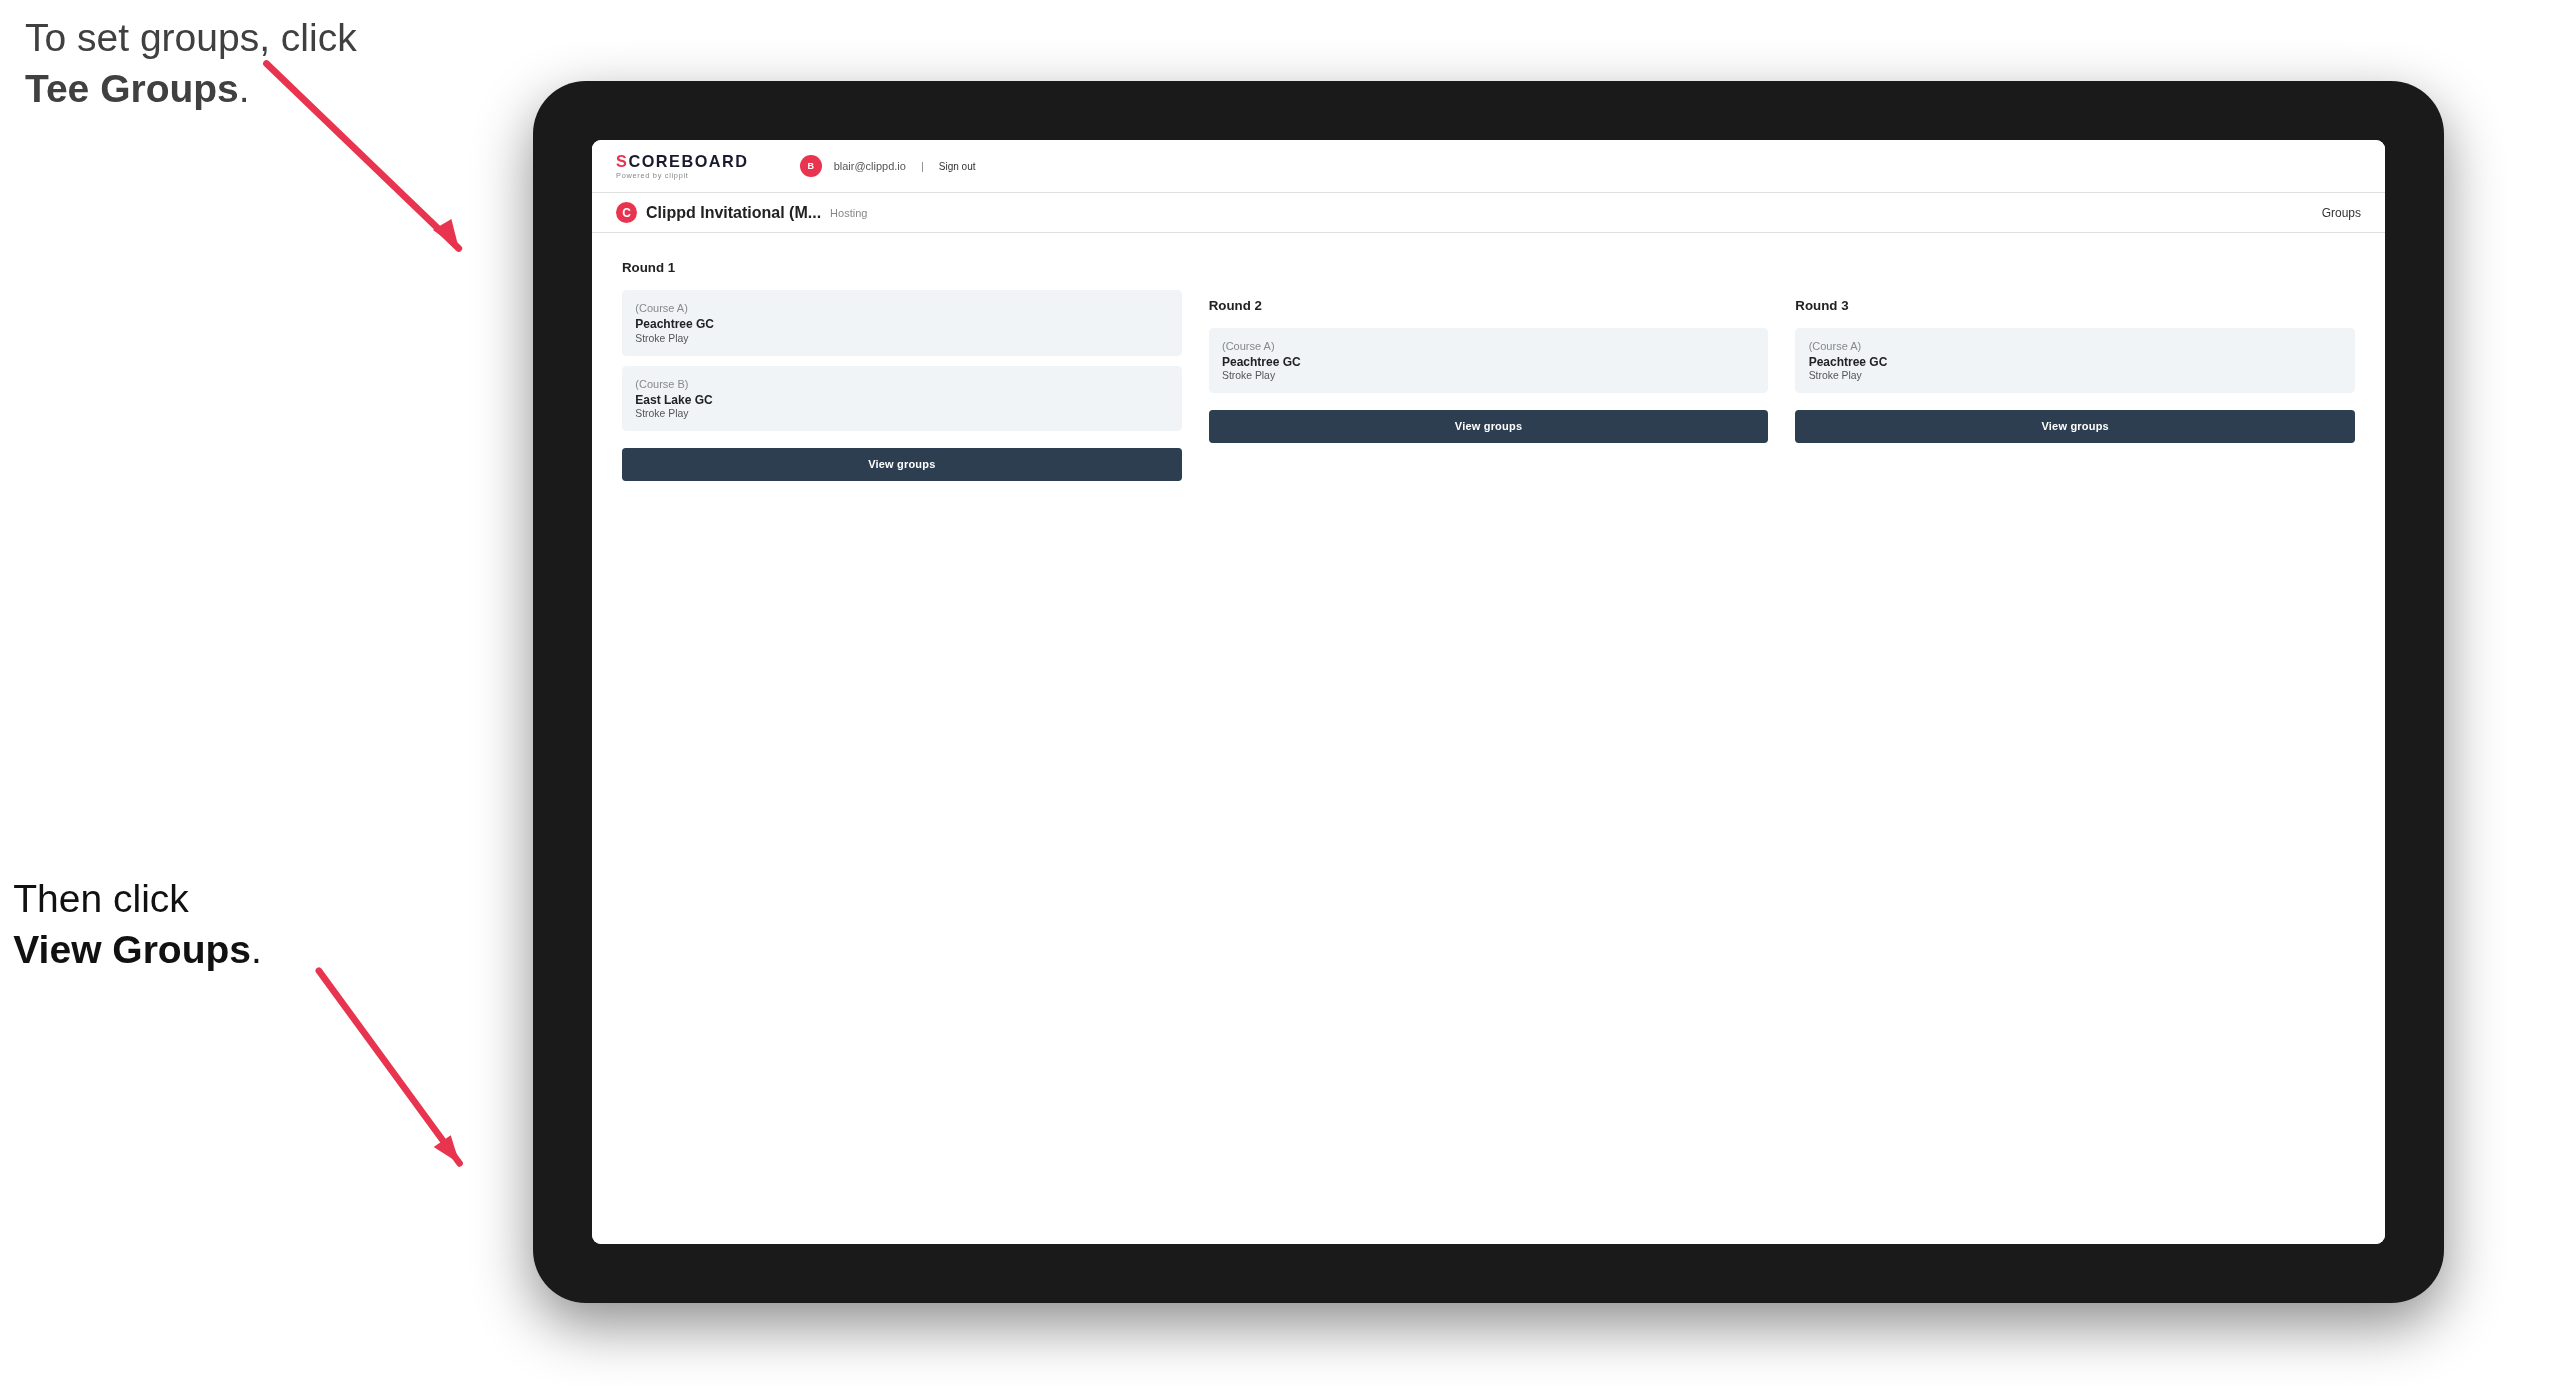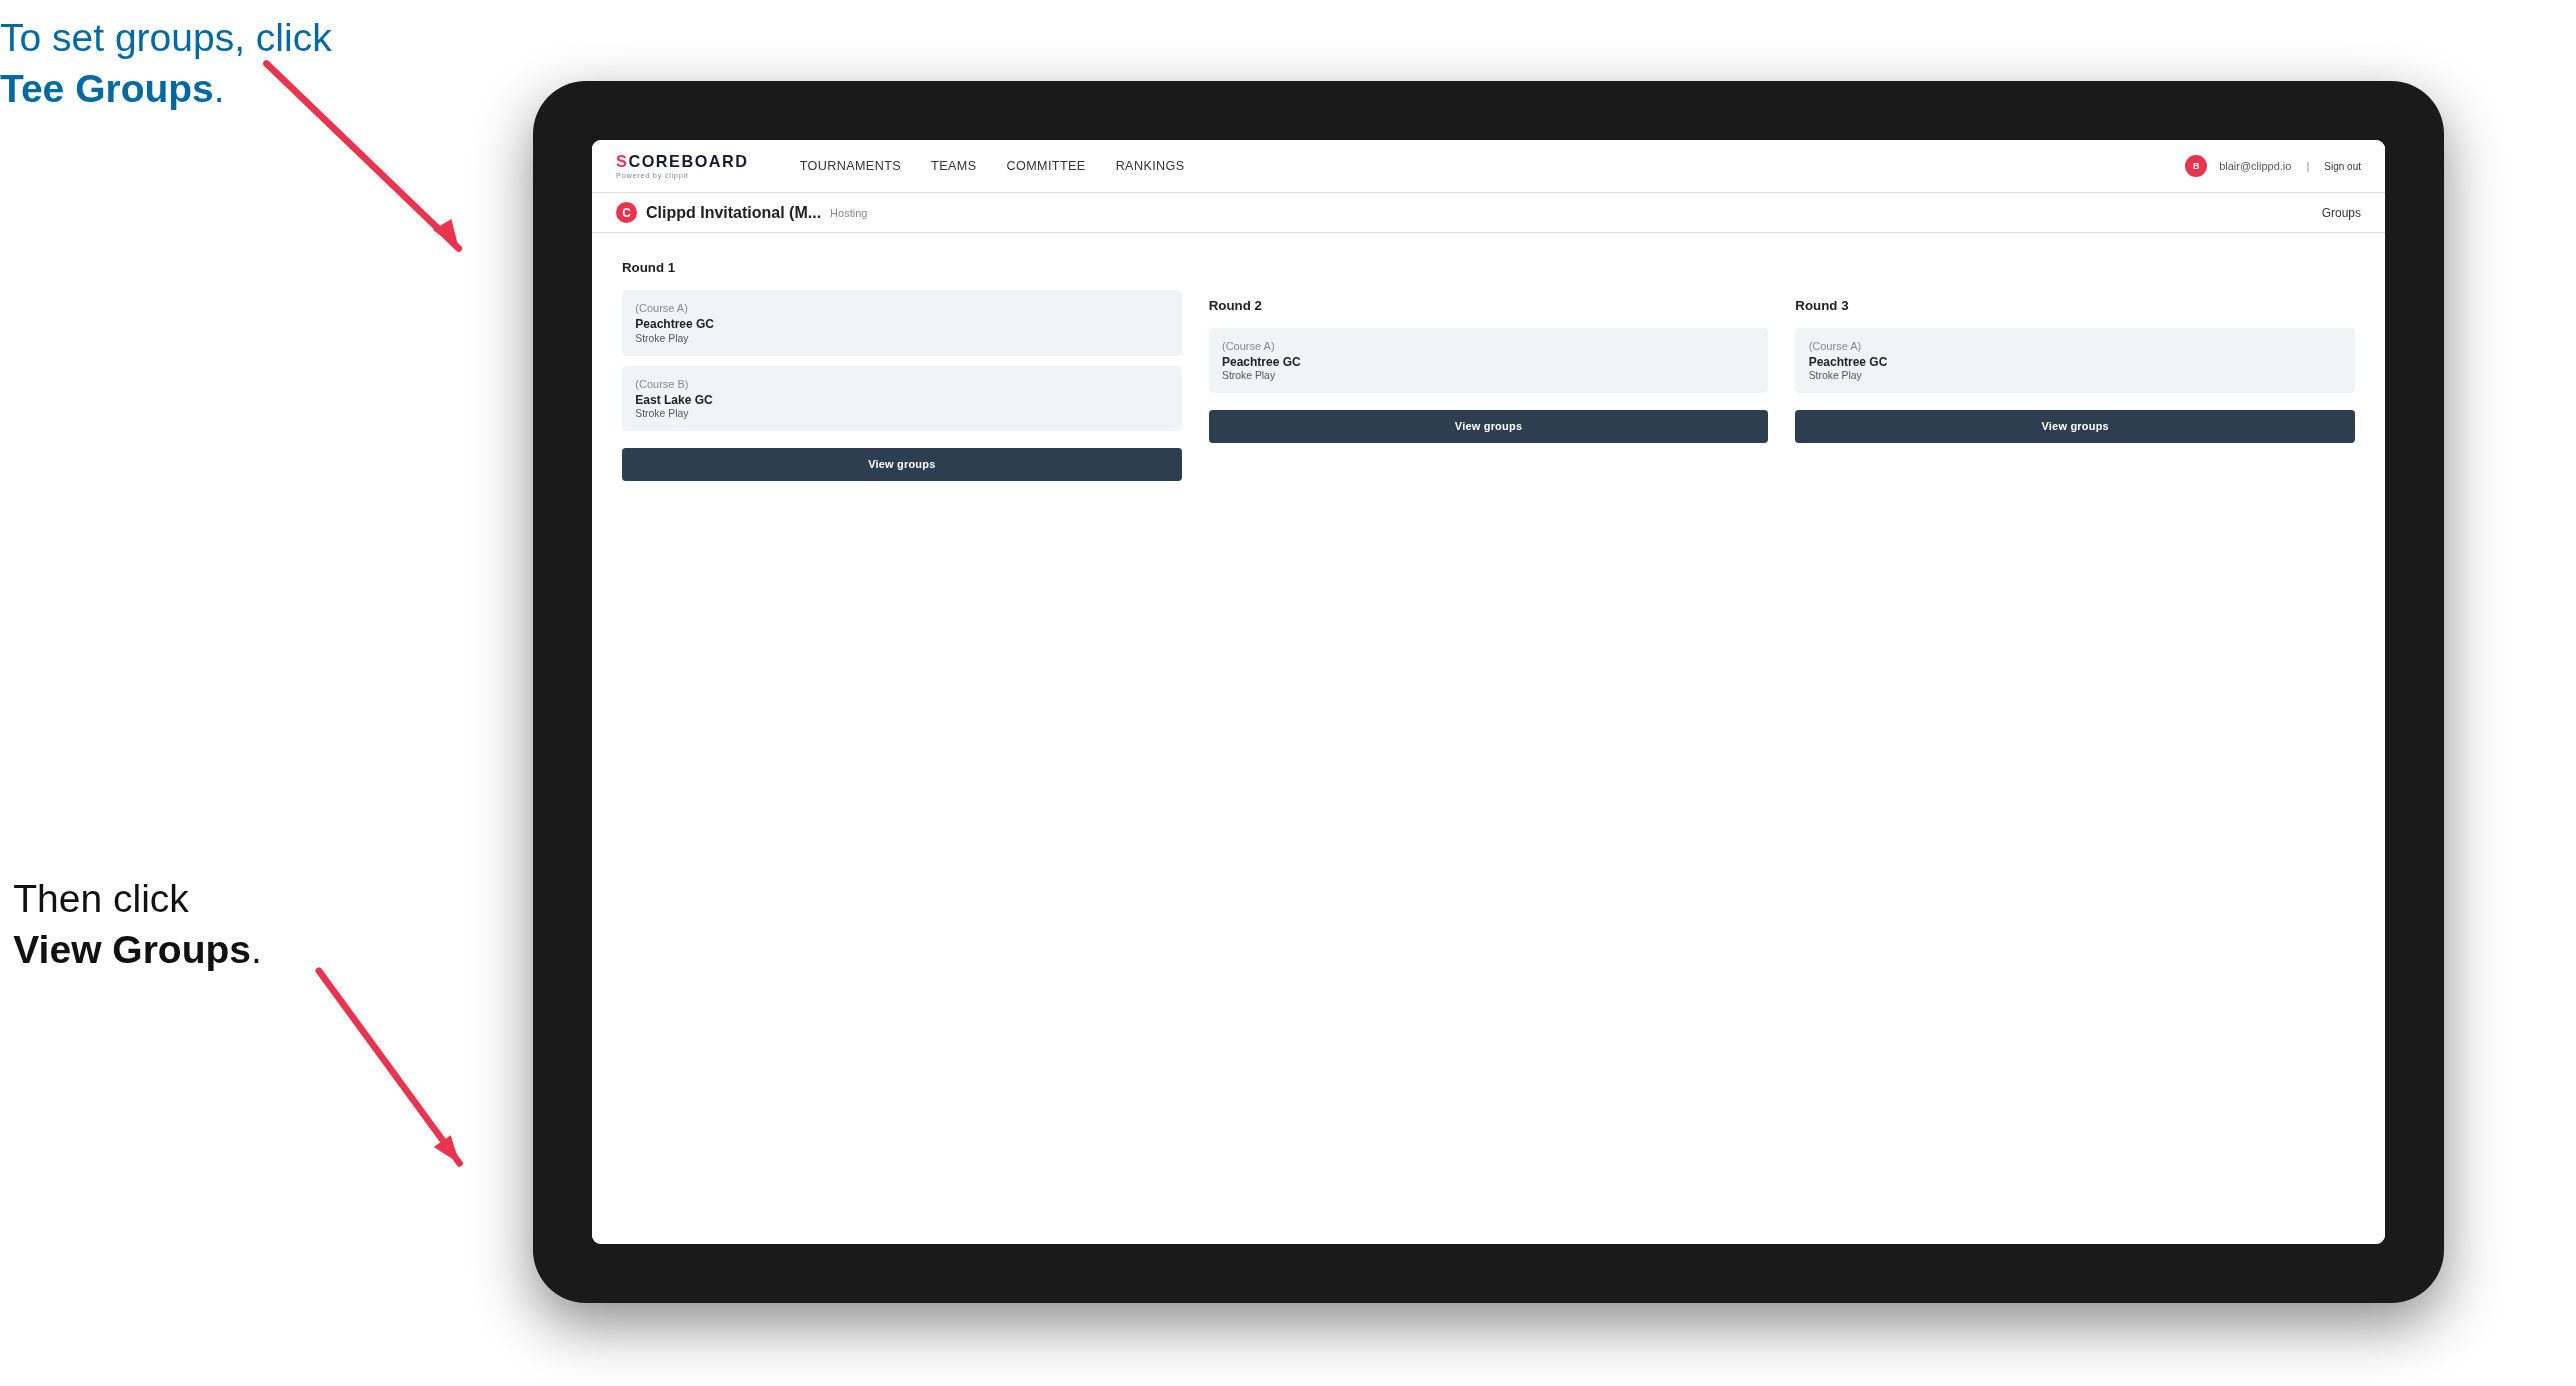--- a/index.html
+++ b/index.html
@@ -9,24 +9,24 @@
       width: 2576px;
       height: 1386px;
       position: relative;
       overflow: hidden;
     }
 
     
     .instruction-top {
       position: absolute;
       top: 13.3px;
-      left: 0;
+      left: 25px;
       font-size: 39px;
       line-height: 1.3;
-      color: #0369a1;
+      color: #404040;
     }
     .instruction-top strong {
       font-weight: 900;
     }
 
     
     .instruction-bottom {
       position: absolute;
       top: 874px;
       left: 13.3px;
@@ -297,26 +297,20 @@
   <div class="tablet-screen">
 
     <div class="nav-bar">
       <div class="logo-area">
         <span class="logo-text">
           <span style="color:#e8344e;font-weight:900;">S</span><span>COREBOARD</span>
         </span>
         <span class="logo-sub">Powered by clippit</span>
       </div>
 
-      <div class="nav-links">
-        <a class="nav-link">TOURNAMENTS</a>
-        <a class="nav-link">TEAMS</a>
-        <a class="nav-link">COMMITTEE</a>
-        <a class="nav-link">RANKINGS</a>
-      </div>
 
       <div class="nav-right">
         <div class="user-avatar">B</div>
         <span>blair@clippd.io</span>
         <span style="color:#888;margin:0 3px;">|</span>
         <a style="font-size:10px;color:#333;text-decoration:none;">Sign out</a>
       </div>
     </div>
 
     <div class="sub-header">

